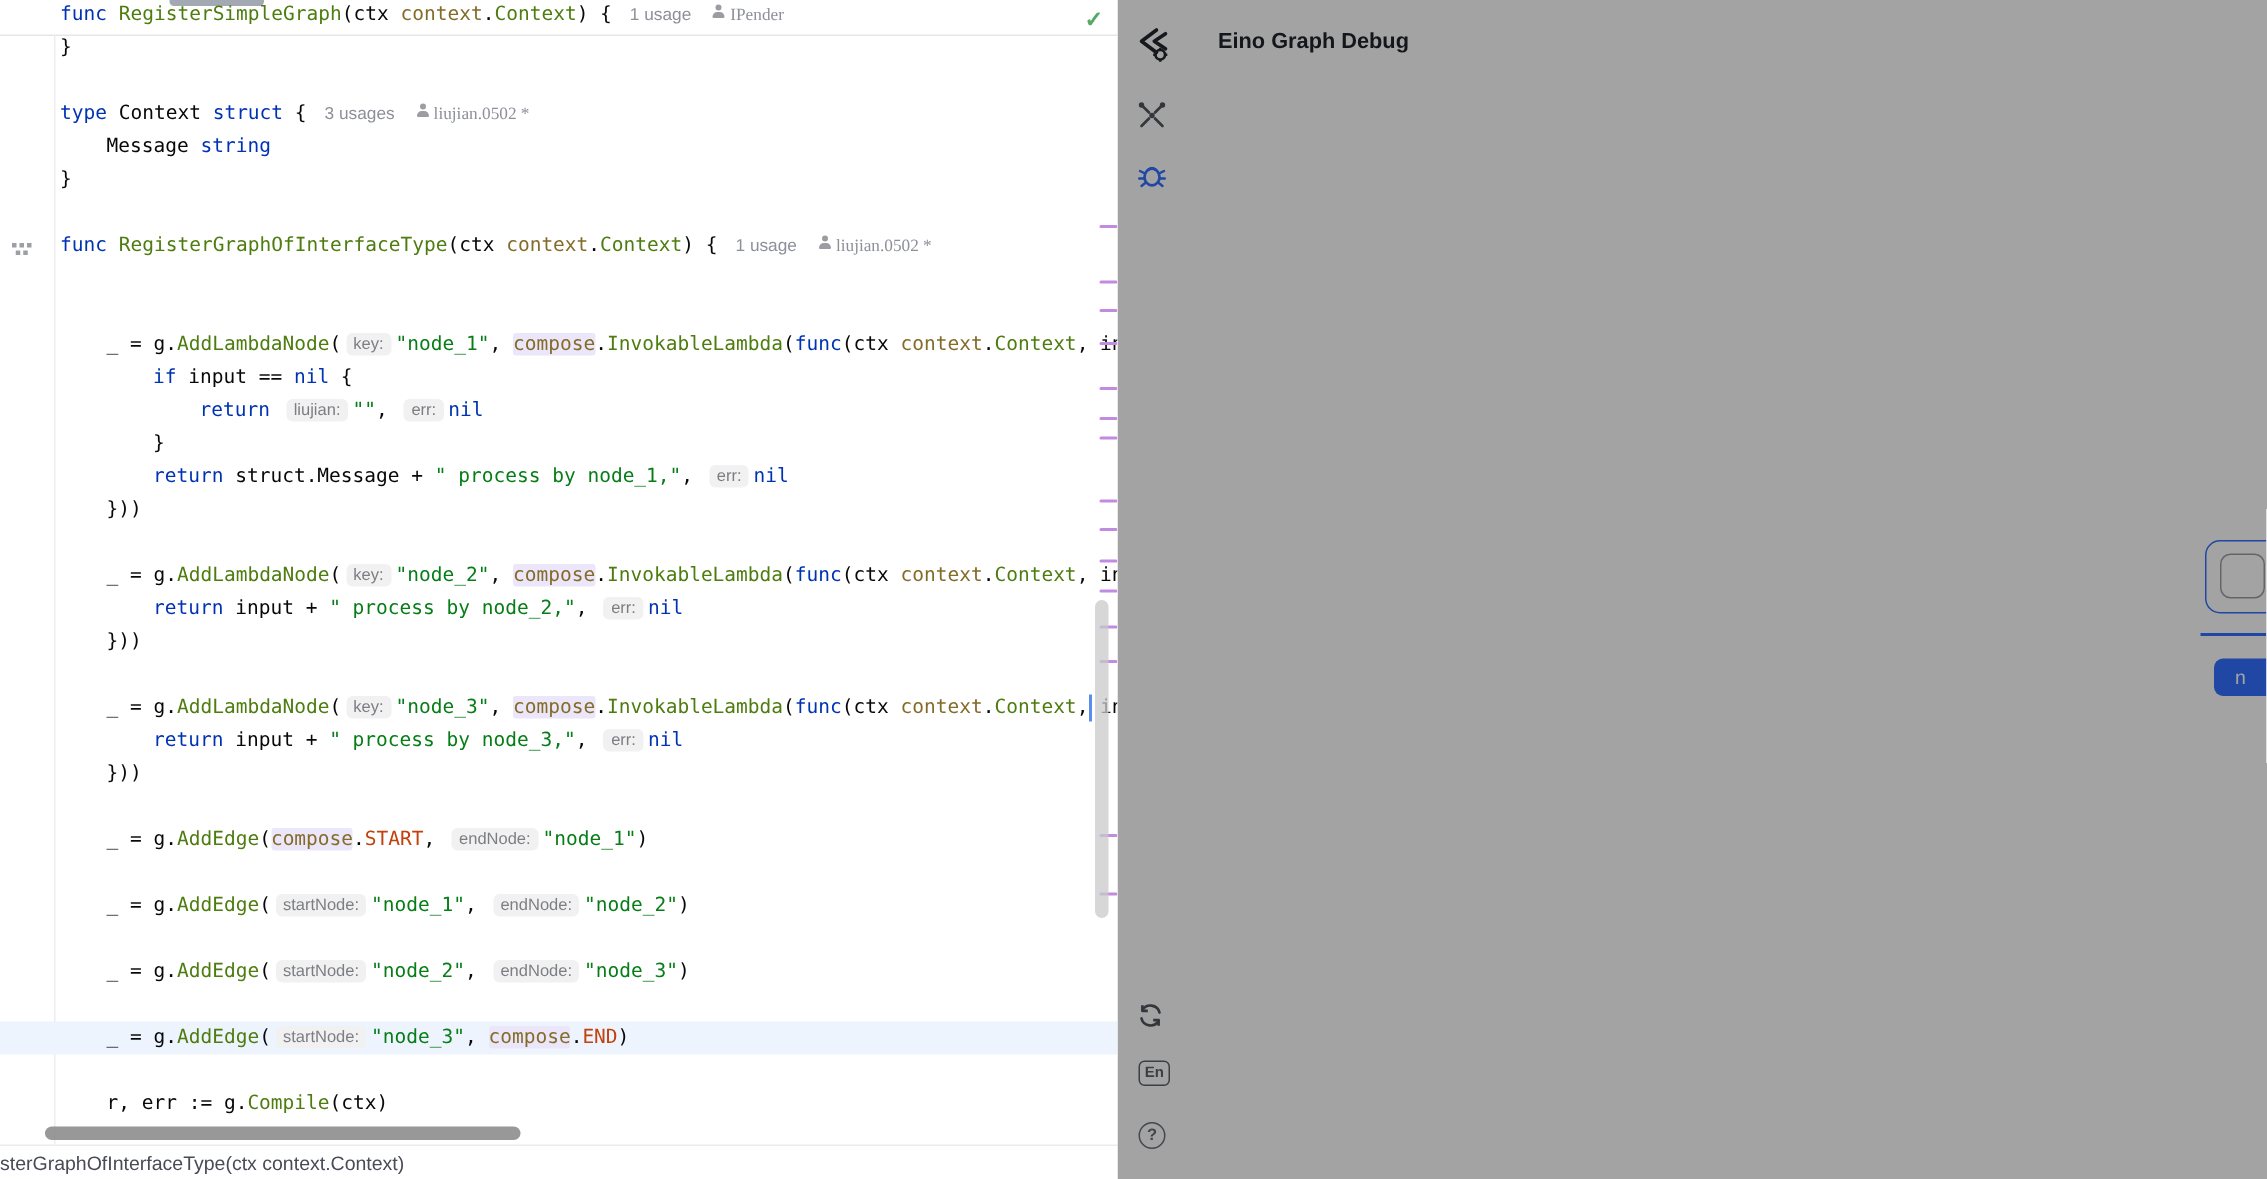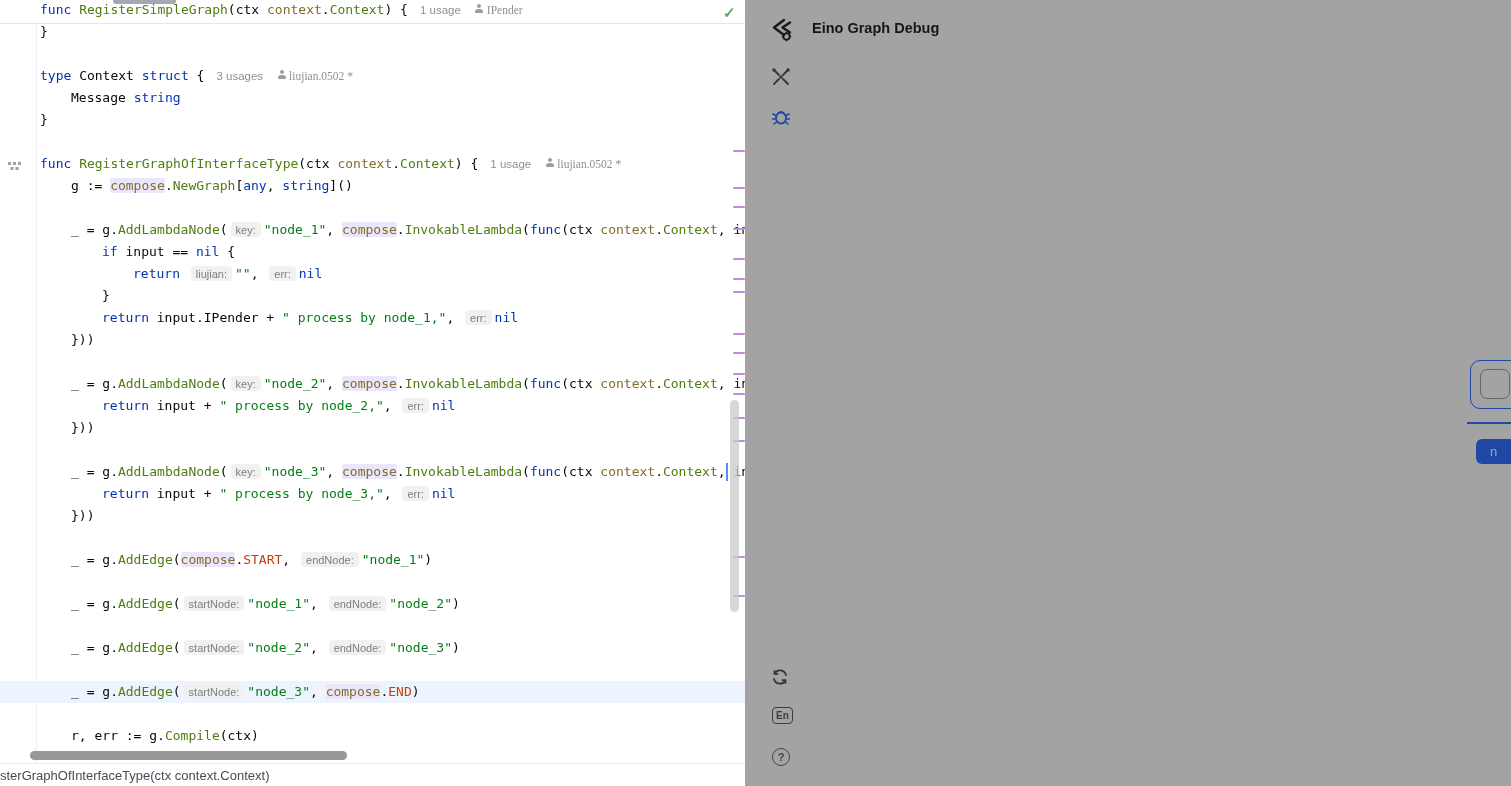--- a/index.html
+++ b/index.html
@@ -38,21 +38,21 @@
   .vmarker{position:absolute;left:733px;width:12px;height:2px;background:#c08be0;border-radius:1px;}
   .vscroll{position:absolute;left:730px;top:400px;width:9px;height:212px;background:#c9c9c9;opacity:.75;border-radius:5px;}
   .hscroll{position:absolute;left:30px;top:751px;width:317px;height:9px;background:#868686;opacity:.85;border-radius:5px;}
   .crumbbar{position:absolute;left:0;top:763px;width:895px;height:23px;background:#fff;border-top:1px solid #ececee;}
   .crumbbar span{position:absolute;left:0px;top:4px;font-size:13px;color:#494b57;}
 
   
   .rpanel{position:absolute;left:745px;top:0;width:766px;height:786px;background:#fff;overflow:hidden;}
   .rtitle{position:absolute;left:67px;top:20px;font-size:14.5px;font-weight:bold;color:#1f2329;}
   .side-icons{position:absolute;left:0;top:0;width:48px;height:786px;}
-  .sicon{position:absolute;left:12px;width:24px;height:24px;color:#51565d;margin-left:13px;}
+  .sicon{position:absolute;left:12px;width:24px;height:24px;color:#51565d;}
   .sicon svg{display:block;}
   .en-badge{left:14px;width:19px;height:15px;border:1.6px solid #5f6368;border-radius:4px;
             font-size:10px;font-weight:bold;color:#5f6368;text-align:center;line-height:15px;}
   .help-badge{left:14px;width:16px;height:16px;border:1.6px solid #6a6f76;border-radius:50%;
               font-size:11px;font-weight:bold;color:#6a6f76;text-align:center;line-height:16px;}
   
   .bg-box{position:absolute;left:725px;top:360px;width:60px;height:47px;border:1.5px solid #3370ff;border-radius:10px;}
   .bg-box i{position:absolute;left:9px;top:8px;width:28px;height:28px;border:1.5px solid #9aa0a6;border-radius:7px;}
   .bg-divider{position:absolute;left:722px;top:422px;width:44px;height:2px;background:#3370ff;}
   .bg-runbtn{position:absolute;left:731px;top:439px;width:40px;height:25px;background:#3370ff;border-radius:6px;
@@ -71,26 +71,25 @@
     <div class="gutter-graph-icon">
         <i></i>
       </div>
     <div class="code-layer" id="codeLines">
         <div class="code-line" style="top: -1px; left: 40px;"><span class="tk tk-k">func</span><span class="tk tk-p"> </span><span class="tk tk-f">RegisterSimpleGraph</span><span class="tk tk-p">(ctx </span><span class="tk tk-g">context</span><span class="tk tk-p">.</span><span class="tk tk-f">Context</span><span class="tk tk-p">) {</span><span class="tk tk-u">1 usage</span><span class="person"></span><span class="tk tk-a">IPender</span></div>
         <div class="code-line" style="top: 21px; left: 40px;"><span class="tk tk-p">}</span></div>
         <div class="code-line" style="top: 65px; left: 40px;"><span class="tk tk-k">type</span><span class="tk tk-p"> Context </span><span class="tk tk-k">struct</span><span class="tk tk-p"> {</span><span class="tk tk-u">3 usages</span><span class="person"></span><span class="tk tk-a">liujian.0502 *</span></div>
         <div class="code-line" style="top: 87px; left: 71px;"><span class="tk tk-p">Message </span><span class="tk tk-k">string</span></div>
         <div class="code-line" style="top: 109px; left: 40px;"><span class="tk tk-p">}</span></div>
         <div class="code-line" style="top: 153px; left: 40px;"><span class="tk tk-k">func</span><span class="tk tk-p"> </span><span class="tk tk-f">RegisterGraphOfInterfaceType</span><span class="tk tk-p">(ctx </span><span class="tk tk-g">context</span><span class="tk tk-p">.</span><span class="tk tk-f">Context</span><span class="tk tk-p">) {</span><span class="tk tk-u">1 usage</span><span class="person"></span><span class="tk tk-a">liujian.0502 *</span></div>
-        <div class="code-line" style="top: 175px; left: 71px;"><span class="tk tk-p">g := </span><span class="tk tk-G">compose</span><span class="tk tk-p">.</span><span class="tk tk-f">NewGraph</span><span class="tk tk-p">[</span><span class="tk tk-k">any</span><span class="tk tk-p">, </span><span class="tk tk-k">string</span><span class="tk tk-p">]()</span></div>
         <div class="code-line" style="top: 219px; left: 71px;"><span class="tk tk-p">_ = g.</span><span class="tk tk-f">AddLambdaNode</span><span class="tk tk-p">(</span><span class="tk tk-h">key:</span><span class="tk tk-s">"node_1"</span><span class="tk tk-p">, </span><span class="tk tk-G">compose</span><span class="tk tk-p">.</span><span class="tk tk-f">InvokableLambda</span><span class="tk tk-p">(</span><span class="tk tk-k">func</span><span class="tk tk-p">(ctx </span><span class="tk tk-g">context</span><span class="tk tk-p">.</span><span class="tk tk-f">Context</span><span class="tk tk-p">, input</span></div>
         <div class="code-line" style="top: 241px; left: 102px;"><span class="tk tk-k">if</span><span class="tk tk-p"> input == </span><span class="tk tk-k">nil</span><span class="tk tk-p"> {</span></div>
         <div class="code-line" style="top: 263px; left: 133px;"><span class="tk tk-k">return</span><span class="tk tk-p"> </span><span class="tk tk-h">liujian:</span><span class="tk tk-s">""</span><span class="tk tk-p">, </span><span class="tk tk-h">err:</span><span class="tk tk-k">nil</span></div>
         <div class="code-line" style="top: 285px; left: 102px;"><span class="tk tk-p">}</span></div>
-        <div class="code-line" style="top: 307px; left: 102px;"><span class="tk tk-k">return</span><span class="tk tk-p"> input.IPender + </span><span class="tk tk-s">" process by node_1,"</span><span class="tk tk-p">, </span><span class="tk tk-h">err:</span><span class="tk tk-k">nil</span></div>
+        <div class="code-line" style="top: 307px; left: 102px;"><span class="tk tk-k">return</span><span class="tk tk-p"> struct.Message + </span><span class="tk tk-s">" process by node_1,"</span><span class="tk tk-p">, </span><span class="tk tk-h">err:</span><span class="tk tk-k">nil</span></div>
         <div class="code-line" style="top: 329px; left: 71px;"><span class="tk tk-p">}))</span></div>
         <div class="code-line" style="top: 373px; left: 71px;"><span class="tk tk-p">_ = g.</span><span class="tk tk-f">AddLambdaNode</span><span class="tk tk-p">(</span><span class="tk tk-h">key:</span><span class="tk tk-s">"node_2"</span><span class="tk tk-p">, </span><span class="tk tk-G">compose</span><span class="tk tk-p">.</span><span class="tk tk-f">InvokableLambda</span><span class="tk tk-p">(</span><span class="tk tk-k">func</span><span class="tk tk-p">(ctx </span><span class="tk tk-g">context</span><span class="tk tk-p">.</span><span class="tk tk-f">Context</span><span class="tk tk-p">, input</span></div>
         <div class="code-line" style="top: 395px; left: 102px;"><span class="tk tk-k">return</span><span class="tk tk-p"> input + </span><span class="tk tk-s">" process by node_2,"</span><span class="tk tk-p">, </span><span class="tk tk-h">err:</span><span class="tk tk-k">nil</span></div>
         <div class="code-line" style="top: 417px; left: 71px;"><span class="tk tk-p">}))</span></div>
         <div class="code-line" style="top: 461px; left: 71px;"><span class="tk tk-p">_ = g.</span><span class="tk tk-f">AddLambdaNode</span><span class="tk tk-p">(</span><span class="tk tk-h">key:</span><span class="tk tk-s">"node_3"</span><span class="tk tk-p">, </span><span class="tk tk-G">compose</span><span class="tk tk-p">.</span><span class="tk tk-f">InvokableLambda</span><span class="tk tk-p">(</span><span class="tk tk-k">func</span><span class="tk tk-p">(ctx </span><span class="tk tk-g">context</span><span class="tk tk-p">.</span><span class="tk tk-f">Context</span><span class="tk tk-p">, input</span></div>
         <div class="code-line" style="top: 483px; left: 102px;"><span class="tk tk-k">return</span><span class="tk tk-p"> input + </span><span class="tk tk-s">" process by node_3,"</span><span class="tk tk-p">, </span><span class="tk tk-h">err:</span><span class="tk tk-k">nil</span></div>
         <div class="code-line" style="top: 505px; left: 71px;"><span class="tk tk-p">}))</span></div>
         <div class="code-line" style="top: 549px; left: 71px;"><span class="tk tk-p">_ = g.</span><span class="tk tk-f">AddEdge</span><span class="tk tk-p">(</span><span class="tk tk-G">compose</span><span class="tk tk-p">.</span><span class="tk tk-c">START</span><span class="tk tk-p">, </span><span class="tk tk-h">endNode:</span><span class="tk tk-s">"node_1"</span><span class="tk tk-p">)</span></div>
         <div class="code-line" style="top: 593px; left: 71px;"><span class="tk tk-p">_ = g.</span><span class="tk tk-f">AddEdge</span><span class="tk tk-p">(</span><span class="tk tk-h">startNode:</span><span class="tk tk-s">"node_1"</span><span class="tk tk-p">, </span><span class="tk tk-h">endNode:</span><span class="tk tk-s">"node_2"</span><span class="tk tk-p">)</span></div>
         <div class="code-line" style="top: 637px; left: 71px;"><span class="tk tk-p">_ = g.</span><span class="tk tk-f">AddEdge</span><span class="tk tk-p">(</span><span class="tk tk-h">startNode:</span><span class="tk tk-s">"node_2"</span><span class="tk tk-p">, </span><span class="tk tk-h">endNode:</span><span class="tk tk-s">"node_3"</span><span class="tk tk-p">)</span></div>

